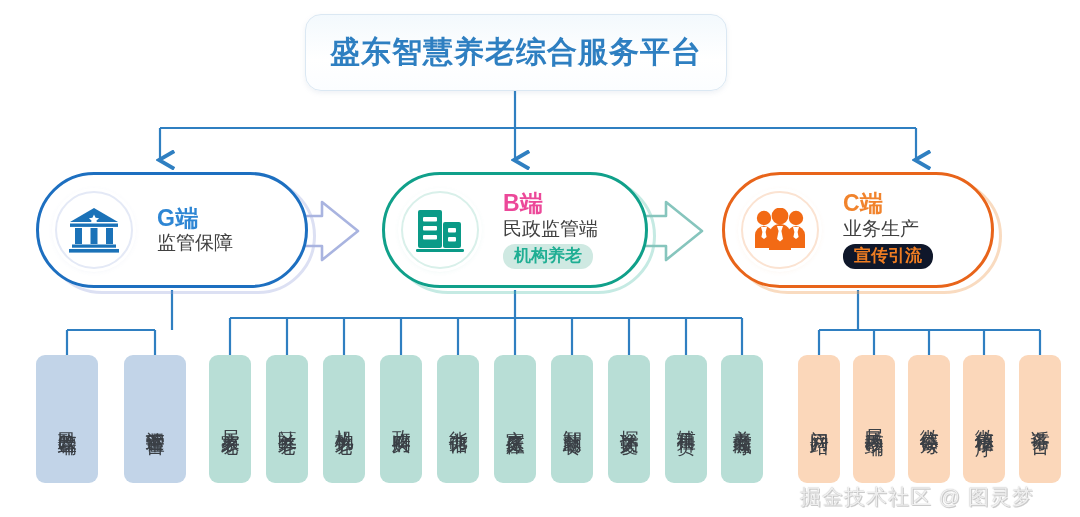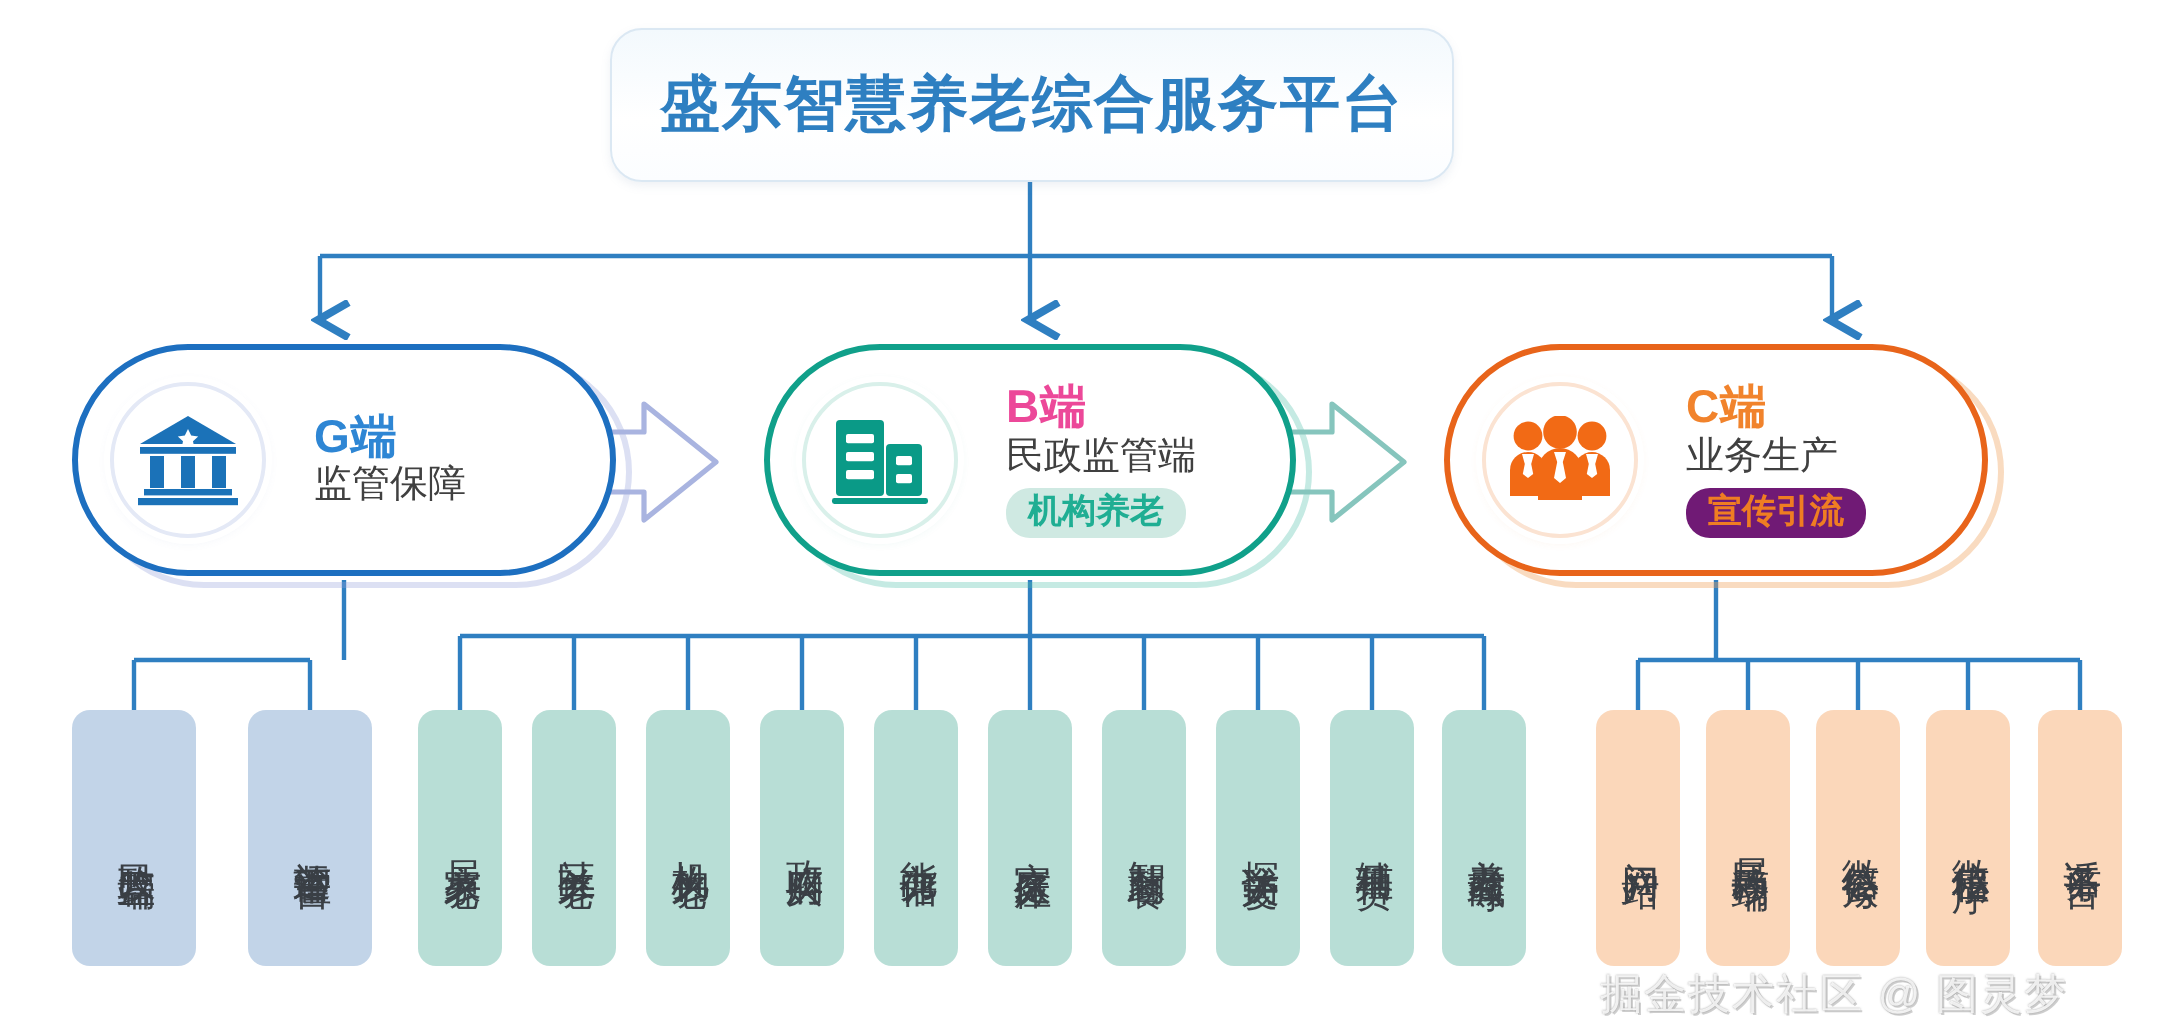--- a/index.html
+++ b/index.html
@@ -60,21 +60,21 @@
   .pill-sub{font-size:19px;color:#404040;line-height:1.22;margin-top:1px;font-weight:500;}
   .pill-badge{
     margin-top:4px;border-radius:12px;padding:2px 11px 3px 11px;
     font-size:17px;font-weight:bold;line-height:1.2;
   }
   .code-g{color:#2e86d4;}
   .badge-g{background:#d2dced;color:#3f8ed0;}
   .code-b{color:#ec4899;}
   .badge-b{background:#cfe9e2;color:#1fae93;}
   .code-c{color:#f1832c;}
-  .badge-c{background:#701a75;color:#ef7d22;}
+  .badge-c{background:#0f172a;color:#ef7d22;}
 
   
   .chev{position:absolute;top:196px;}
   .chev-1{left:292px;}
   .chev-2{left:636px;}
 
   
   .leaf{
     position:absolute;top:355px;border-radius:9px;
     display:flex;align-items:center;justify-content:center;

